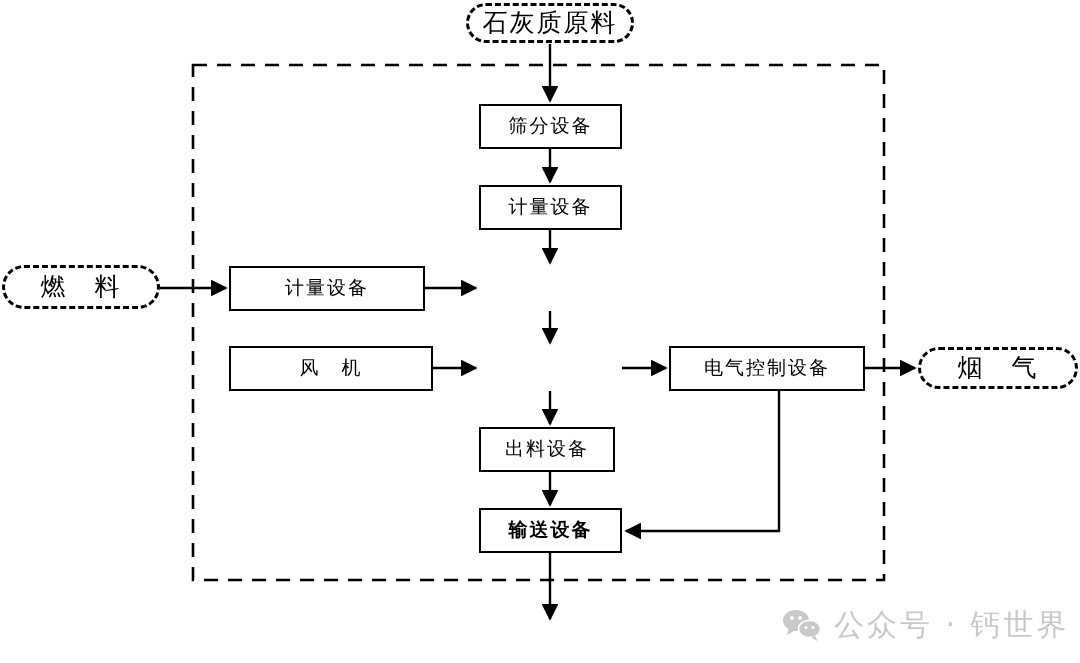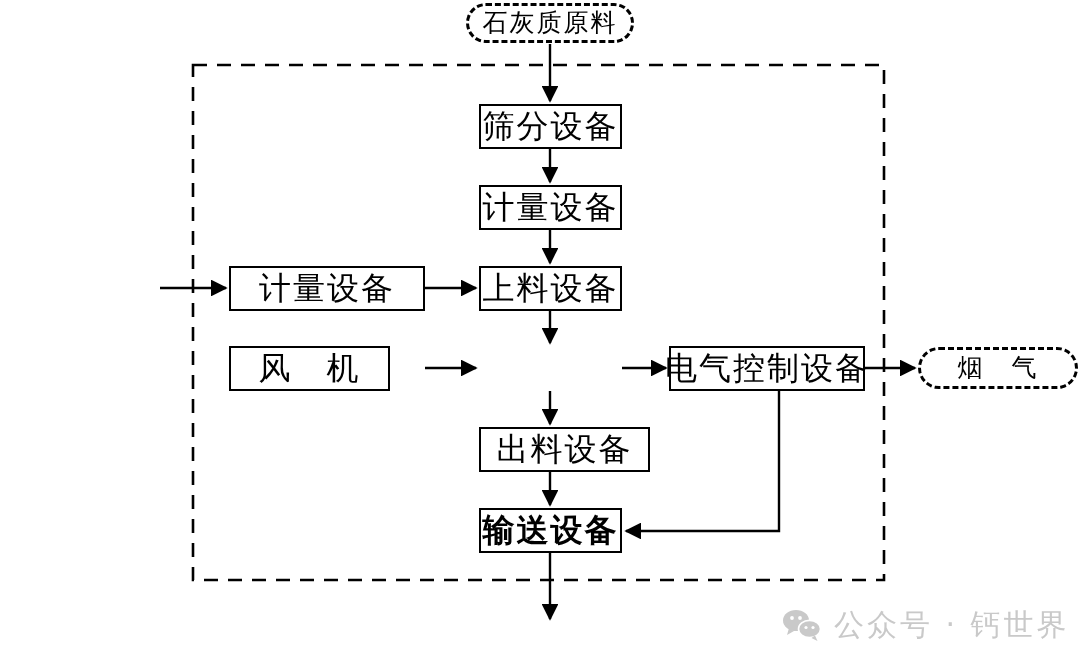--- a/index.html
+++ b/index.html
@@ -29,21 +29,21 @@
     justify-content: center;
     box-sizing: border-box;
     color: #000000;
     letter-spacing: 2px;
     white-space: nowrap;
   }
   .node.process {
     border: 2px solid #000000;
     background: #ffffff;
     border-radius: 0;
-    font-size: 32px;
+    font-size: 19px;
   }
   .node.terminal {
     border: 3px dashed #000000;
     background: #ffffff;
     border-radius: 999px;
     font-size: 25px;
   }
   .node-label {
     display: block;
     line-height: 1;
@@ -108,39 +108,39 @@
   </div>
 
   <div class="node process" style="left:479px; top:104px; width:143px; height:45px;">
     <span class="node-label">筛分设备</span>
   </div>
 
   <div class="node process" style="left:479px; top:185px; width:143px; height:45px;">
     <span class="node-label">计量设备</span>
   </div>
 
-  <div class="node process" style="left:479px; top:266px; width:143px; height:45px;">
-    <span class="node-label">上料设备</span>
-  </div>
 
 
-  <div class="node process" style="left:479px; top:427px; width:171px; height:45px;">
+  <div class="node process" style="left:479px; top:427px; width:136px; height:45px;">
     <span class="node-label">出料设备</span>
   </div>
 
   <div class="node process" style="left:479px; top:508px; width:143px; height:45px;font-weight:bold;">
     <span class="node-label">输送设备</span>
   </div>
 
+  <div class="node terminal" style="left:2px; top:265px; width:158px; height:44px;">
+    <span class="node-label wide-space">燃　料</span>
+  </div>
 
   <div class="node process" style="left:229px; top:266px; width:196px; height:45px;">
     <span class="node-label">计量设备</span>
   </div>
 
-  <div class="node process" style="left:229px; top:346px; width:161px; height:45px;">
+  <div class="node process" style="left:229px; top:346px; width:204px; height:45px;">
     <span class="node-label wide-space">风　机</span>
   </div>
 
 
   <div class="node process" style="left:669px; top:346px; width:196px; height:45px;">
     <span class="node-label">电气控制设备</span>
   </div>
 
   <div class="node terminal" style="left:918px; top:347px; width:160px; height:42px;">
     <span class="node-label wide-space">烟　气</span>

